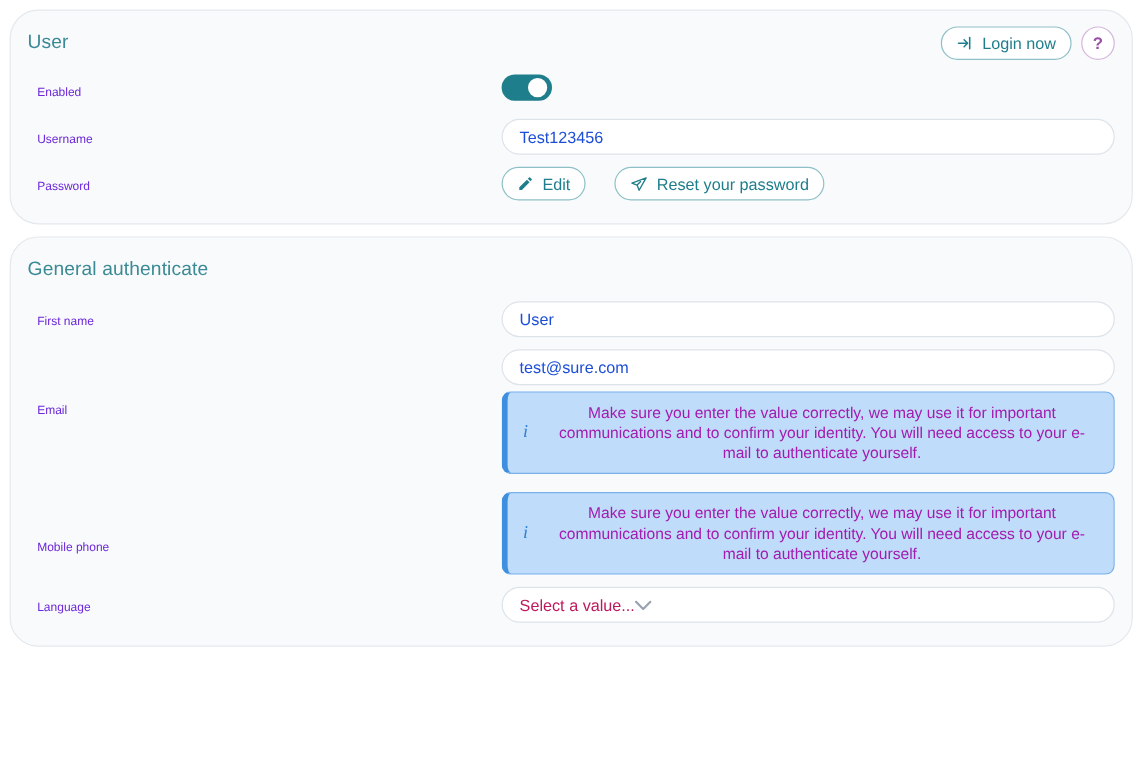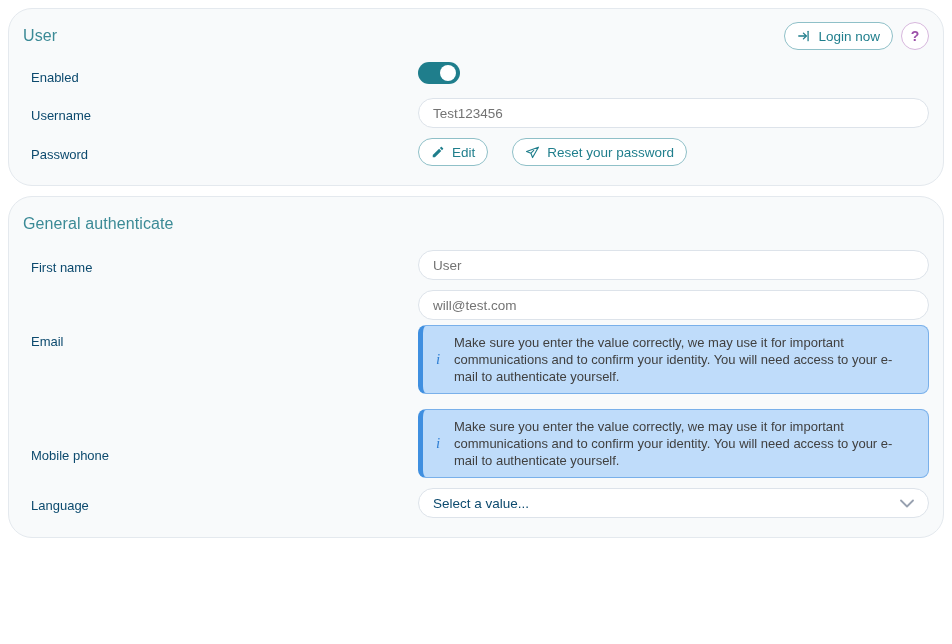--- a/index.html
+++ b/index.html
@@ -65,43 +65,42 @@
   .row {
     display: flex;
     align-items: flex-start;
     padding: 5px 0;
     min-height: 30px;
   }
   .row.center { align-items: center; }
   .row-label {
     width: 395px;
     flex: 0 0 395px;
-    font-size: 13px;
-    color: #0c4a6e;
+    font-size: 10px;
+    color: #6d28d9;
     line-height: 19px;
     padding-top: 4px;
     padding-left: 8px;
   }
   .row-field { flex: 1 1 auto; min-width: 0; }
 
   .input {
     width: 100%;
     height: 30px;
     border: 1px solid #dde3ea;
     border-radius: 15px;
     background: #ffffff;
     padding: 0 14px;
     font-size: 13.5px;
-    color: #737373;
+    color: #1d4ed8;
     font-family: "Liberation Sans", sans-serif;
     display: flex; align-items: center;
   }
   .input.select {
-    justify-content: space-between;
-    color: #0c4a6e;
+    color: #be185d;
     cursor: pointer;
   }
   .chev { color: #98a1b0; font-size: 12px; line-height: 1; }
 
   .toggle {
     width: 42px; height: 22px;
     border-radius: 11px;
     background: #1f7e8c;
     position: relative;
     cursor: pointer;
@@ -133,21 +132,22 @@
     font-size: 15px;
     font-style: italic;
     font-family: "Liberation Serif", serif;
     flex: 0 0 auto;
     width: 12px;
     text-align: center;
   }
   .alert-text {
     font-size: 13px;
     line-height: 17px;
-    color: #404040;
+    color: #a21caf;
+    text-align: center;
   }
 
   svg { display: block; }
 </style>
 </head>
 <body>
 
 <div class="page">
 
   <section class="card">
@@ -226,21 +226,21 @@
       <div class="row-label">First name</div>
       <div class="row-field">
         <div class="input">User</div>
       </div>
     </div>
 
 
     <div class="row">
       <div class="row-label" style="padding-top:42px">Email</div>
       <div class="row-field">
-        <div class="input">will@test.com</div>
+        <div class="input">test@sure.com</div>
         <div class="alert">
           <span class="alert-icon">i</span>
           <span class="alert-text">Make sure you enter the value correctly, we may use it for important communications and to confirm your identity. You will need access to your e-mail to authenticate yourself.</span>
         </div>
       </div>
     </div>
 
     <div class="row">
       <div class="row-label" style="padding-top:42px">Mobile phone</div>
       <div class="row-field">

